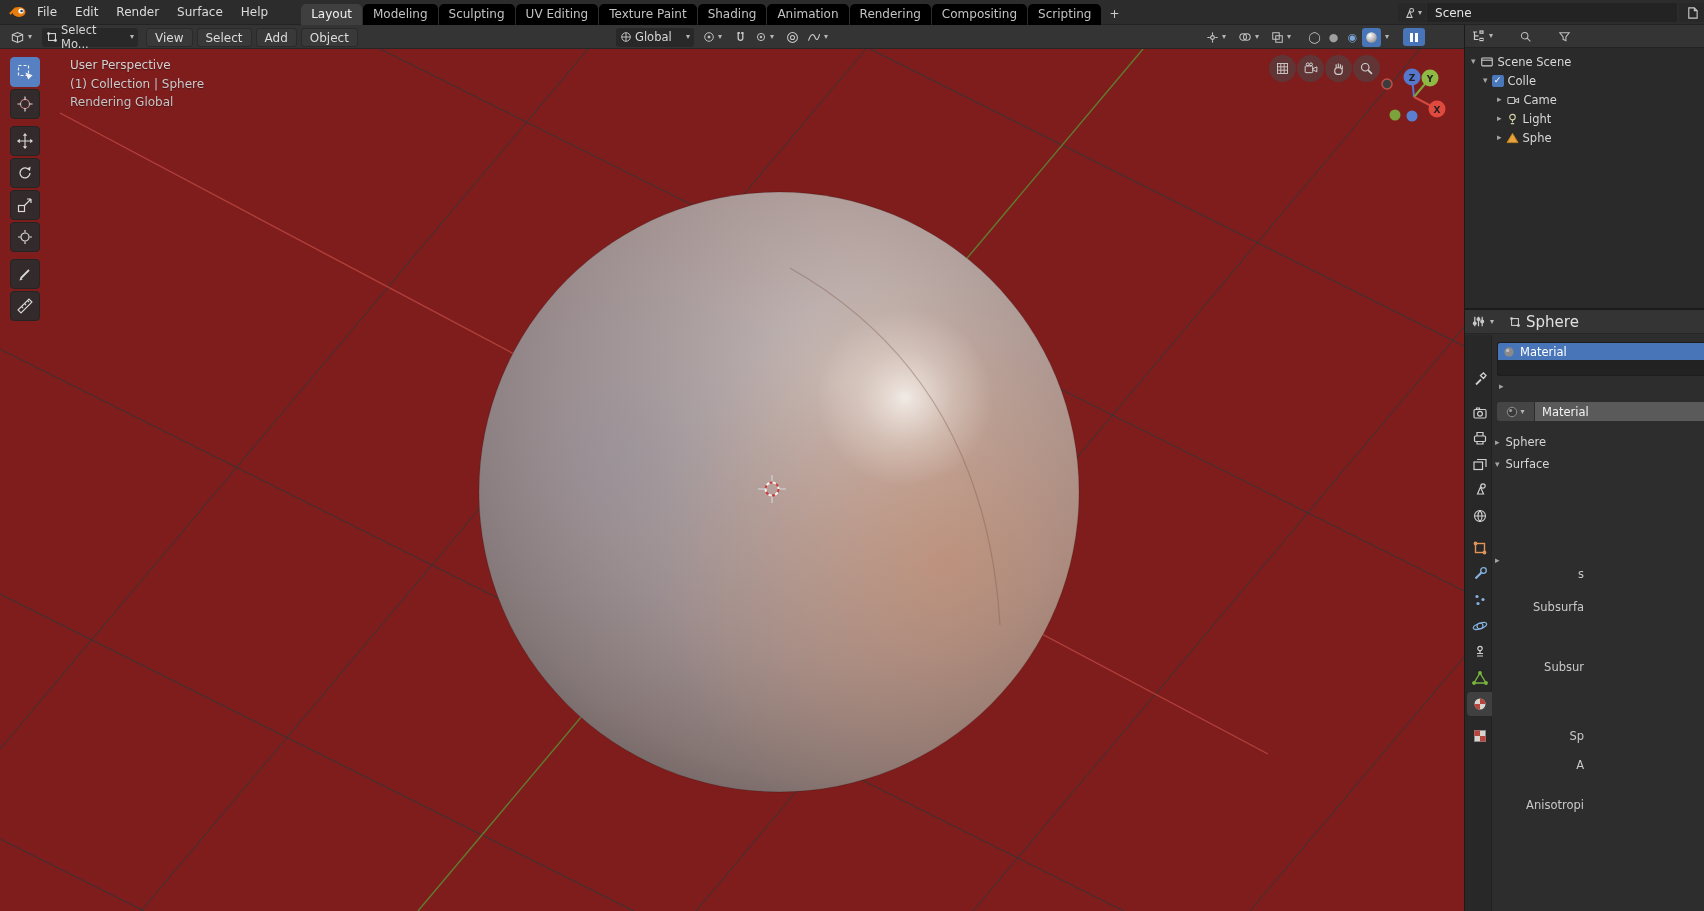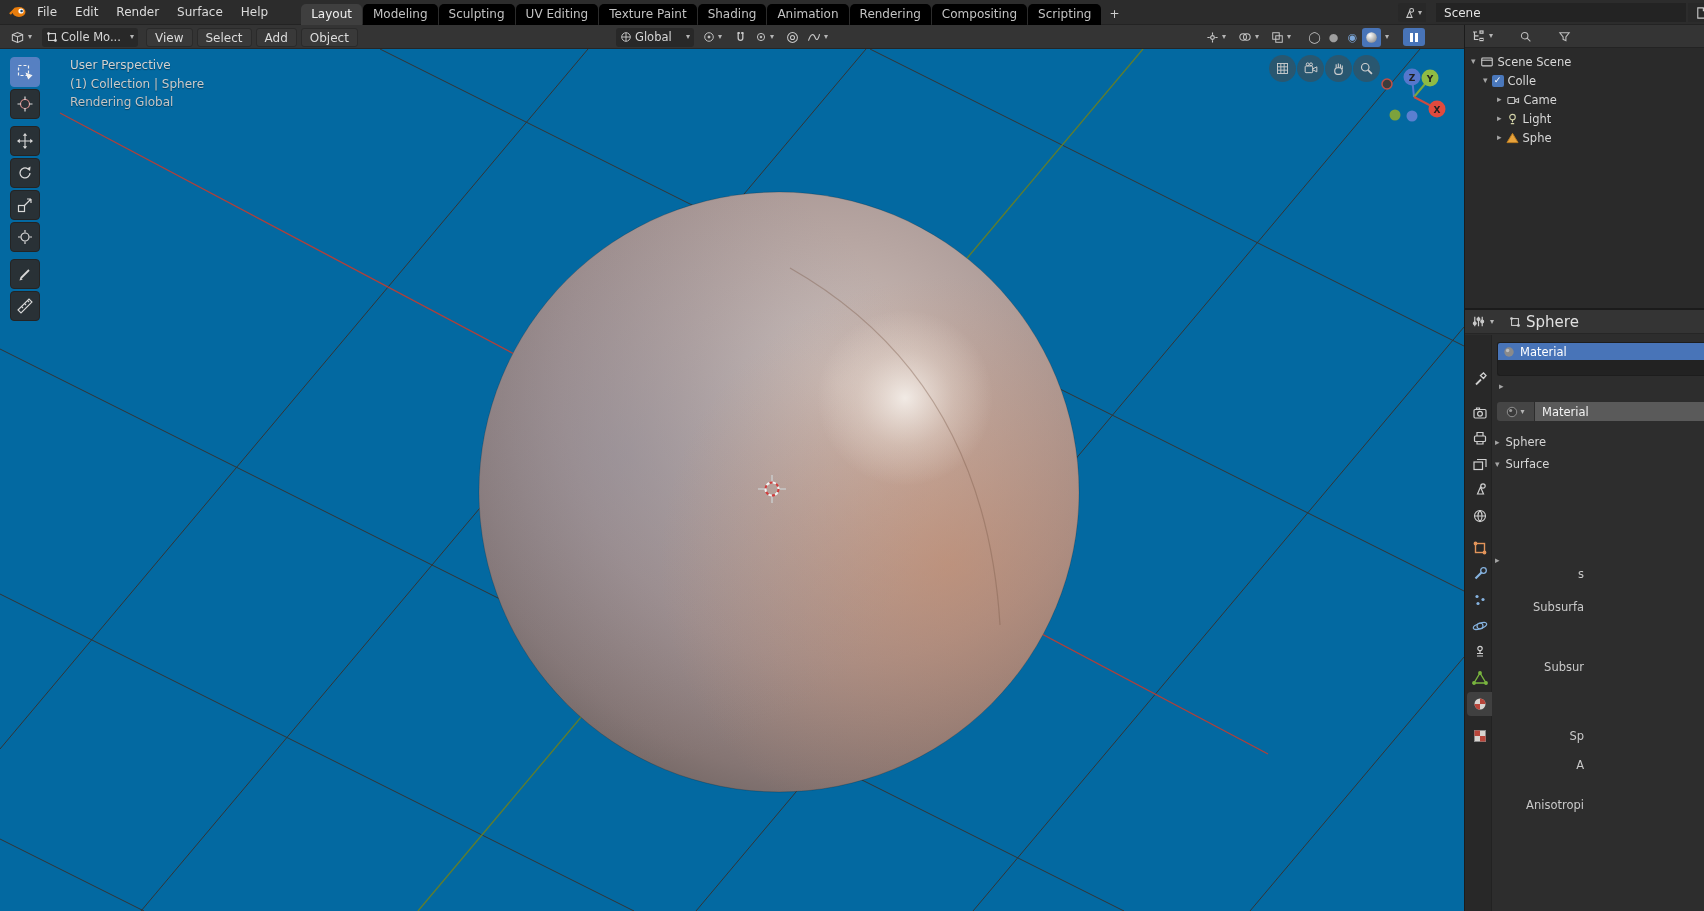--- a/index.html
+++ b/index.html
@@ -16,38 +16,38 @@
         display:flex;align-items:center;border-bottom:1px solid #232323;z-index:5}
 .menu{padding:0 9px;line-height:24px;color:#dcdcdc}
 #tabs{display:flex;align-items:flex-end;height:25px;margin-left:24px}
 .tab{height:21px;line-height:21px;padding:0 10px;background:#000000;color:#c2c2c2;
      border-radius:5px 5px 0 0;margin-right:1px;white-space:nowrap}
 .tab.active{background:#3f3f3f;color:#efefef}
 .tab.plus{background:transparent;color:#cfcfcf;padding:0 7px}
 #scene-widget{position:absolute;left:1398px;top:3px;height:19px;display:flex;align-items:center}
 .wbtn{height:19px;display:flex;align-items:center;background:#282828;border-radius:3px 0 0 3px;padding:0 4px;gap:2px}
 #scene-name{height:19px;width:250px;background:#232323;color:#e4e4e4;display:flex;align-items:center;
-            padding:0 8px;margin-left:10px}
+            padding:0 8px;margin-left:1px}
 #new-scene{height:19px;width:26px;background:#282828;margin-left:2px;display:flex;align-items:center;justify-content:center;border-radius:0 3px 3px 0}
 
 
 #vheader{position:absolute;left:0;top:25px;width:1464px;height:24px;background:#343434;
          border-bottom:1px solid #262626;z-index:4}
 #vheader .cluster{position:absolute;top:0;height:24px;display:flex;align-items:center}
 .hbtn{display:flex;align-items:center;gap:3px;padding:0 4px;height:19px;border-radius:3px}
 .dropdown{background:#282828}
 .menubtn{padding:0 8px;height:19px;line-height:18px;background:#393939;border:1px solid #2a2a2a;
          border-radius:3px;margin-right:4px;color:#dcdcdc}
 .toggle-on{background:#4874b8 !important;color:#fff}
 .shadebtn{width:19px;height:19px;display:flex;align-items:center;justify-content:center;border-radius:3px;font-size:11px;color:#c9c9c9}
 #pause-btn{width:22px;height:18px;background:#4874b8;border-radius:3px;display:flex;align-items:center;justify-content:center;gap:2px;margin-left:14px}
 #pause-btn i{display:block;width:3px;height:9px;background:#fff}
 
 
-#viewport{position:absolute;left:0;top:49px;width:1464px;height:862px;background:#0369a1;overflow:hidden}
+#viewport{position:absolute;left:0;top:49px;width:1464px;height:862px;background:#7f1d1d;overflow:hidden}
 #overlay{position:absolute;left:70px;top:7px;line-height:18.5px;font-size:12px;color:#d2d2d2;
          text-shadow:0 1px 1px rgba(0,0,0,.4)}
 #overlay .l2{color:#cbcbcb}#overlay .l3{color:#c5c5c5}
 #vtoolbar{position:absolute;left:10px;top:8px;width:32px}
 .tbtn{width:30px;height:30px;background:rgba(44,44,44,.92);border:1px solid #242424;border-radius:4px;
       margin-bottom:2px;display:flex;align-items:center;justify-content:center}
 .tbtn.active{background:#5680c2;border-color:#5680c2}
 .gap7{margin-top:7px}
 .navbtn{position:absolute;width:27px;height:27px;border-radius:50%;background:rgba(72,72,72,.55);
         display:flex;align-items:center;justify-content:center}
@@ -147,21 +147,21 @@
         <span class="chev">▾</span>
       </span>
       <span class="hbtn dropdown" style="width:96px;margin-left:6px">
         <span class="icon">
           <svg width="12" height="12" viewBox="0 0 14 14" stroke="#d9d9d9" fill="none" stroke-width="1.2">
             <rect x="3" y="3" width="8" height="8"></rect>
               <circle cx="3" cy="3" r="1" fill="#d9d9d9"></circle>
               <circle cx="11" cy="11" r="1" fill="#d9d9d9"></circle>
           </svg>
         </span>
-        <span style="flex:1;font-size:11.5px">Colle Mo...</span>
+        <span style="flex:1;font-size:11.5px">Select Mo...</span>
         <span class="chev">▾</span>
       </span>
       <span class="menubtn" style="margin-left:8px">View</span>
       <span class="menubtn">Select</span>
       <span class="menubtn">Add</span>
       <span class="menubtn">Object</span>
     </div>
 
     <div class="cluster" style="left:616px">
       <span class="hbtn dropdown" style="width:78px">

